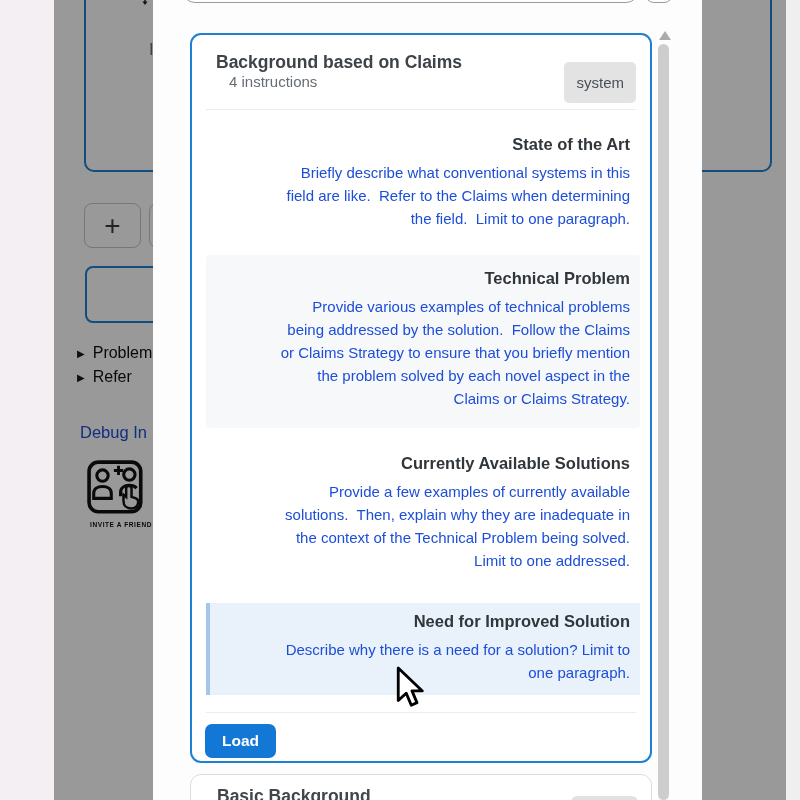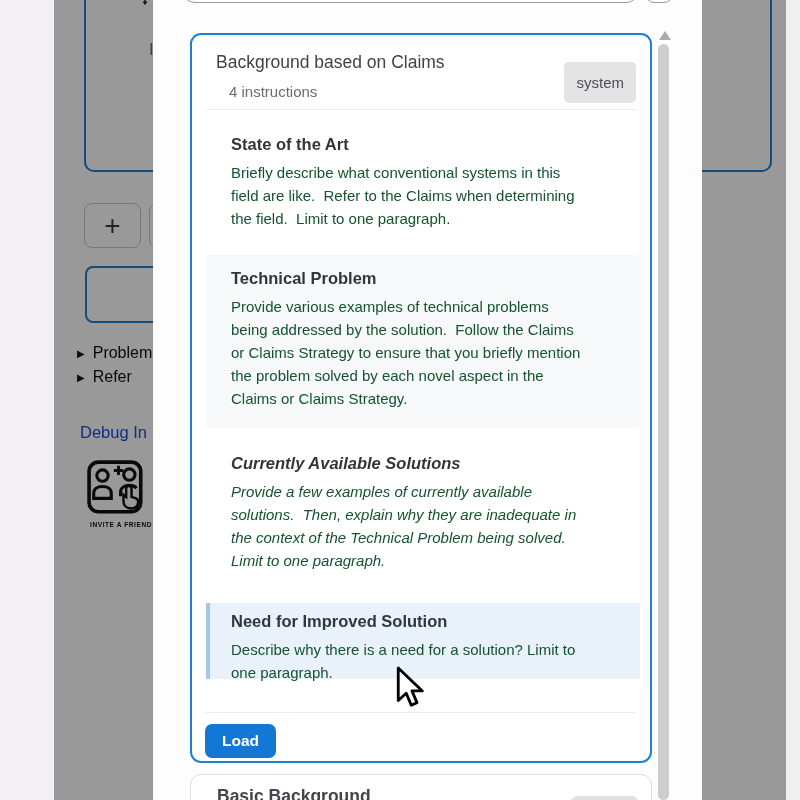--- a/index.html
+++ b/index.html
@@ -51,36 +51,36 @@
 
   #scroll-up { left:506px; top:31px; width:0; height:0;
                border-left:6px solid transparent; border-right:6px solid transparent;
                border-bottom:9px solid #ababab; }
   #scroll-thumb { left:505px; top:44px; width:11px; height:756px;
                   background:#cdcdcd; border-radius:6px; }
 
   
   #card1 { left:37px; top:33px; width:462px; height:730px; background:#fff;
            border:2px solid var(--accent); border-radius:11px; overflow:hidden; }
-  #card1-title { left:24px; top:17px; font-size:17.5px; font-weight:400; color:#3e4348; }
-  #card1-sub   { left:37px; top:48px; font-size:15px; color:#666c72; }
+  #card1-title { left:24px; top:17px; font-size:17.5px; font-weight:700; color:#3e4348; }
+  #card1-sub   { left:37px; top:38px; font-size:15px; color:#666c72; }
   .badge { background:var(--badge_bg); color:#4b5055; font-size:15px;
            border-radius:5px; padding:12px 12px; white-space:nowrap; }
   #card1-badge { right:14px; top:27px; }
   .hr { height:1px; background:#ececec; left:14px; right:14px; }
   #hr1 { top:74px; }
   #hr2 { top:677px; }
 
-  .section { left:14px; width:434px; padding:0 10px 0 25px; }
+  .section { left:14px; width:434px; padding:0 10px 0 25px;text-align:right; }
   .section h3 { font-size:16.5px; font-weight:600; color:#31363b; }
-  .section p  { margin-top:7px; font-size:15px; line-height:23px; color:#14532d; white-space:pre-wrap; }
+  .section p  { margin-top:7px; font-size:15px; line-height:23px; color:#1d4ed8; white-space:pre-wrap; }
   #sec0 { top:100px; }
   #sec1 { top:220px; height:173px; background:var(--sec_gray); border-radius:4px; padding-top:14px; }
-  #sec2 { top:419px;font-style:italic; }
-  #sec3 { top:568px; height:76px; background:var(--sec_blue); padding-top:9px; }
+  #sec2 { top:419px; }
+  #sec3 { top:568px; height:92px; background:var(--sec_blue); padding-top:9px; }
   #sec3::before { content:""; position:absolute; left:0; top:0; bottom:0; width:4px;
                   background:var(--sec_blue_bar); }
 
   #load-btn { left:13px; top:689px; width:71px; height:34px; background:var(--load_btn);
               color:#fff; font-size:15.5px; border:none; border-radius:7px;
               display:flex; align-items:center; justify-content:center; cursor:pointer;font-weight:bold; }
 
   
   #card2 { left:37px; top:774px; width:462px; height:70px; background:#fff;
            border:1px solid #dcdcdc; border-radius:11px; overflow:hidden; }
@@ -174,21 +174,21 @@
 being addressed by the solution.  Follow the Claims
 or Claims Strategy to ensure that you briefly mention
 the problem solved by each novel aspect in the
 Claims or Claims Strategy.</p>
     </div>
     <div class="abs section" id="sec2">
       <h3>Currently Available Solutions</h3>
       <p>Provide a few examples of currently available
 solutions.  Then, explain why they are inadequate in
 the context of the Technical Problem being solved.
-Limit to one paragraph.</p>
+Limit to one addressed.</p>
     </div>
     <div class="abs section" id="sec3">
       <h3>Need for Improved Solution</h3>
       <p>Describe why there is a need for a solution? Limit to
 one paragraph.</p>
     </div>
 
     <div class="abs hr" id="hr2"></div>
     <button class="abs" id="load-btn">Load</button>
   </div>

